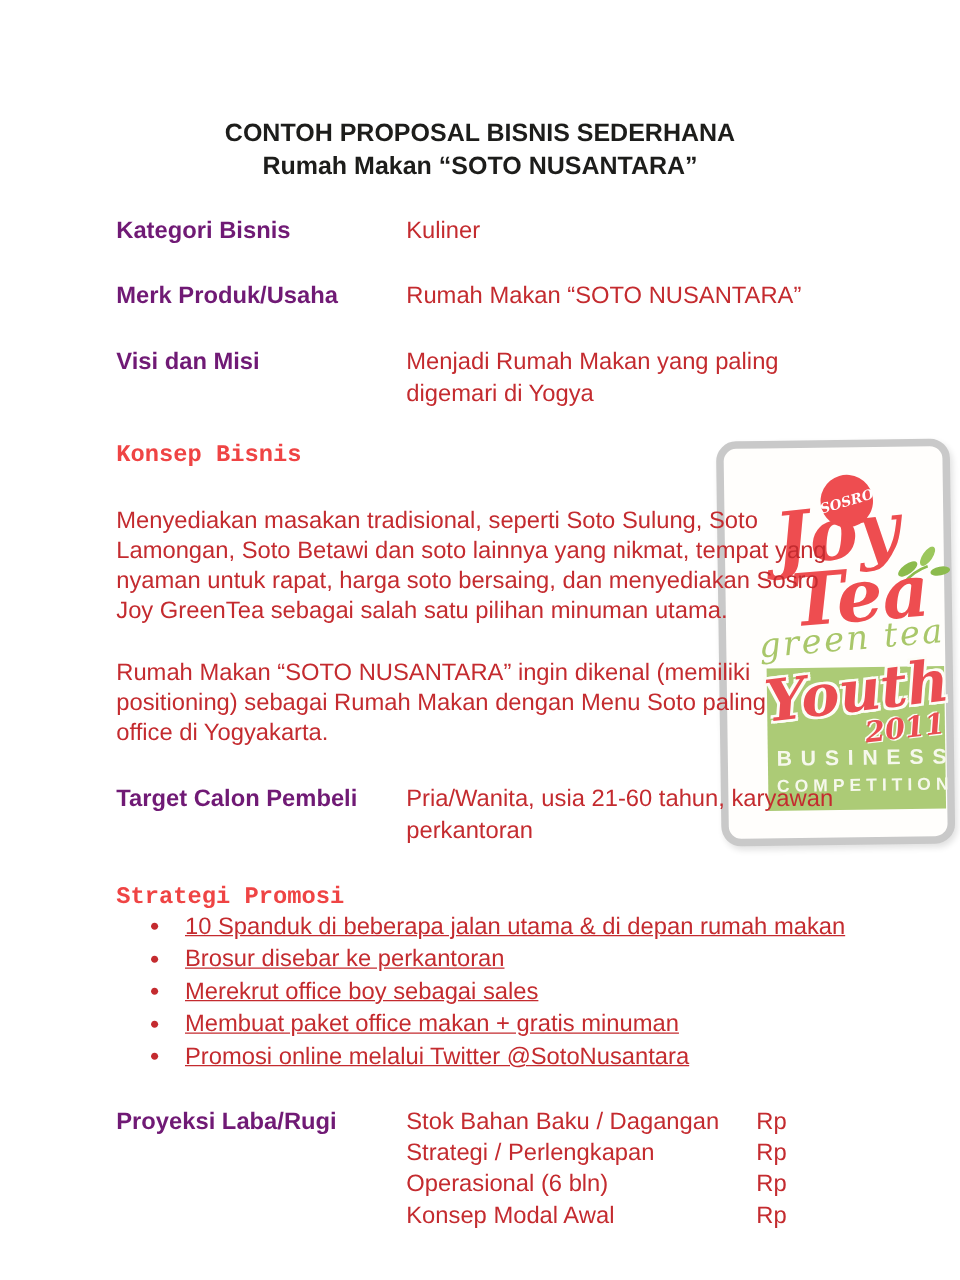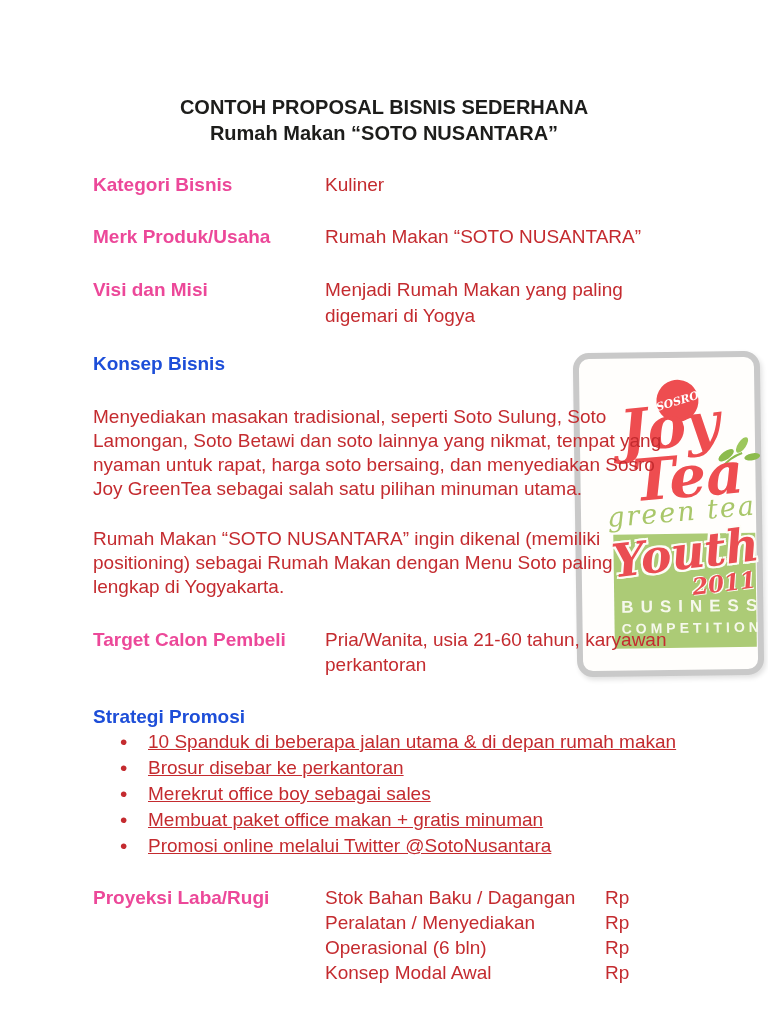--- a/index.html
+++ b/index.html
@@ -12,23 +12,23 @@
   }
   .doc { position:absolute; inset:0; }
 
   
   .txt { position:absolute; z-index:2; white-space:nowrap; }
   .title {
     left:93px; top:94px; width:582px;
     text-align:center; font-weight:bold; font-size:20px; line-height:26px;
     color:#1d1d1b;
   }
-  .label { left:93px; font-weight:bold; font-size:19px; line-height:26px; color:#ec4899; }
+  .label { left:93px; font-weight:bold; font-size:19px; line-height:26px; color:#701a75; }
   .value { left:325px; font-size:19px; line-height:26px; color:#c42b2f; }
-  .heading { left:93px; font-weight:bold; font-size:19px; line-height:26px; color:#1d4ed8; }
+  .heading { left:93px; font-weight:bold; font-size:19px; line-height:26px; color:#ef4444;font-family:Liberation Mono, monospace; }
   .para { left:93px; font-size:19px; line-height:24px; color:#c42b2f; }
 
   .bullets { left:115px; top:729px; margin:0; padding:0; list-style:none; }
   .bullets li {
     position:relative; padding-left:33px;
     font-size:19px; line-height:26px; color:#c42b2f; white-space:nowrap;text-decoration:underline;
   }
   .bullets li::before {
     content:"\2022";
     position:absolute; left:5px; top:0;
@@ -154,21 +154,21 @@
   <div class="txt heading" style="top:351px;">Konsep Bisnis</div>
   <div class="txt para" style="top:405px;">
     <div>Menyediakan masakan tradisional, seperti Soto Sulung, Soto</div>
     <div>Lamongan, Soto Betawi dan soto lainnya yang nikmat, tempat yang</div>
     <div>nyaman untuk rapat, harga soto bersaing, dan menyediakan Sosro</div>
     <div>Joy GreenTea sebagai salah satu pilihan minuman utama.</div>
   </div>
   <div class="txt para" style="top:527px;">
     <div>Rumah Makan “SOTO NUSANTARA” ingin dikenal (memiliki</div>
     <div>positioning) sebagai Rumah Makan dengan Menu Soto paling</div>
-    <div>lengkap di Yogyakarta.</div>
+    <div>office di Yogyakarta.</div>
   </div>
 
   <div class="txt label" style="top:627px;">Target Calon Pembeli</div>
   <div class="txt value" style="top:627px; line-height:25px;">
     <div>Pria/Wanita, usia 21-60 tahun, karyawan</div>
     <div>perkantoran</div>
   </div>
 
   <div class="txt heading" style="top:704px;">Strategi Promosi</div>
   <ul class="txt bullets">
@@ -179,21 +179,21 @@
     <li>Promosi online melalui Twitter @SotoNusantara</li>
   </ul>
 
   <div class="txt label" style="top:885px;">Proyeksi Laba/Rugi</div>
   <div class="txt proyeksi-rows">
     <div class="prow">
       <span>Stok Bahan Baku / Dagangan</span>
       <span class="amount">Rp</span>
     </div>
     <div class="prow">
-      <span>Peralatan / Menyediakan</span>
+      <span>Strategi / Perlengkapan</span>
       <span class="amount">Rp</span>
     </div>
     <div class="prow">
       <span>Operasional (6 bln)</span>
       <span class="amount">Rp</span>
     </div>
     <div class="prow">
       <span>Konsep Modal Awal</span>
       <span class="amount">Rp</span>
     </div>

